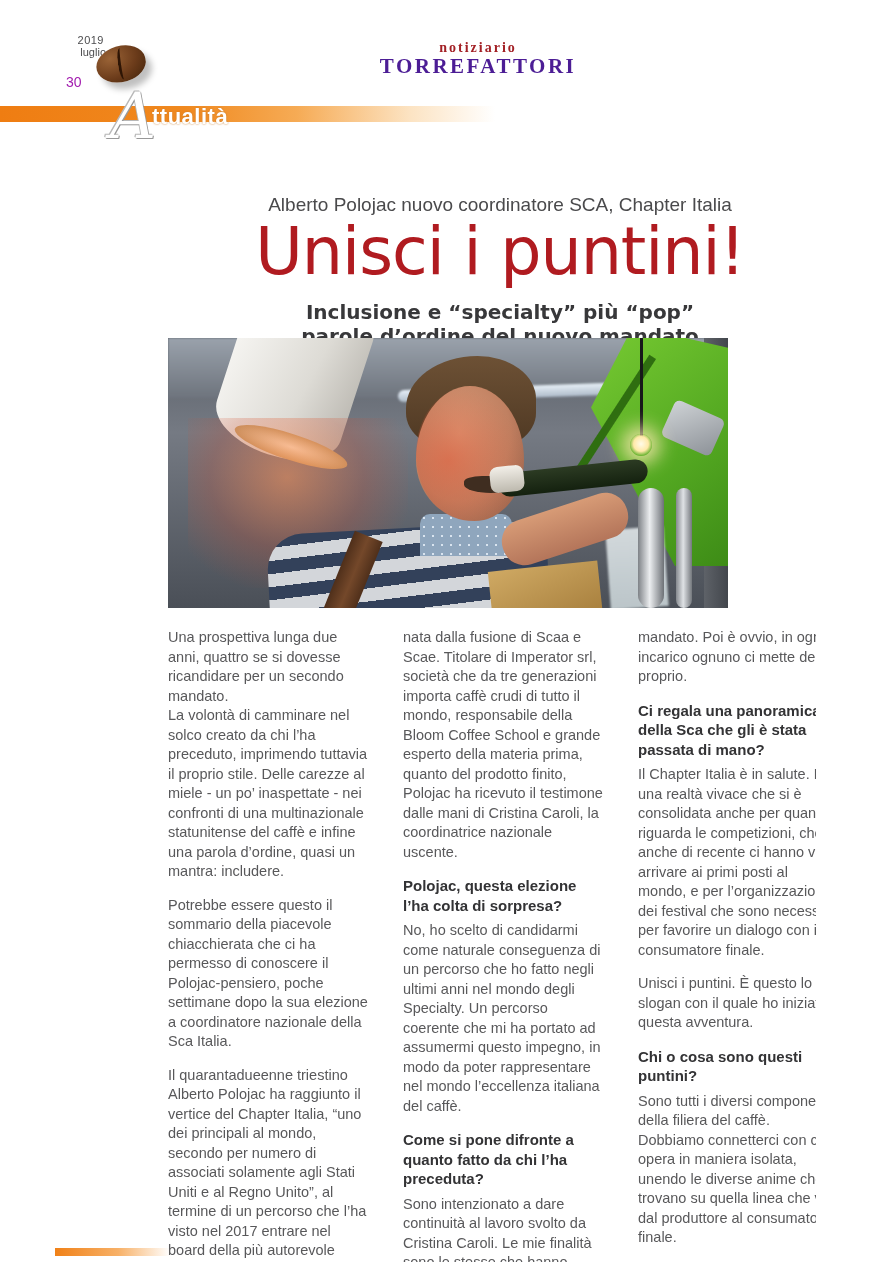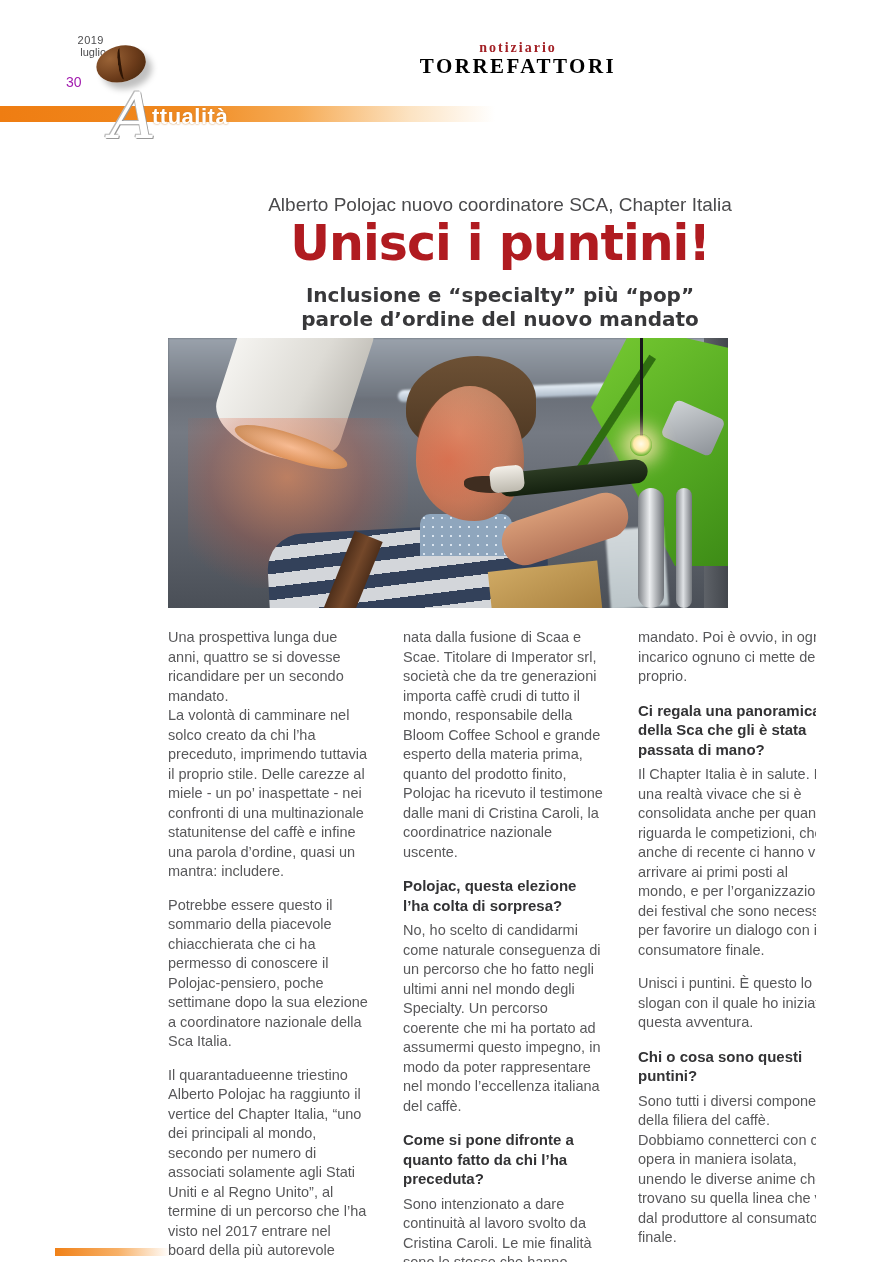--- a/index.html
+++ b/index.html
@@ -20,38 +20,38 @@
   .issue-month{font-size:11px;text-align:right;width:52px;margin-left:-4px;}
   .issue-page{position:absolute;left:8px;top:40px;font-size:14px;color:#a21caf;}
   .bean{position:absolute;left:38px;top:12px;width:50px;height:36px;transform:rotate(-16deg);
     background:radial-gradient(ellipse at 32% 28%, #9a6336 0%, #6b3b1a 55%, #40220a 100%);
     border-radius:50% 50% 48% 52%;box-shadow:4px 8px 6px rgba(0,0,0,.25);}
   .bean::after{content:"";position:absolute;left:44%;top:6%;width:10%;height:88%;
     border-left:3px solid #2e1505;border-radius:50%;transform:rotate(8deg);}
 
   
   .masthead{position:absolute;left:478px;top:40px;transform:translateX(-50%);text-align:center;
-    font-family:"Liberation Serif","DejaVu Serif",serif;white-space:nowrap;margin-left:40px;}
+    font-family:"Liberation Serif","DejaVu Serif",serif;white-space:nowrap;}
   .masthead .m1{display:block;color:var(--masthead-red);font-weight:bold;font-size:14px;letter-spacing:2px;}
-  .masthead .m2{display:block;color:#000000;font-weight:bold;font-size:21px;letter-spacing:2.5px;margin-top:-2px;}
+  .masthead .m2{display:block;color:#4c1d95;font-weight:bold;font-size:21px;letter-spacing:2.5px;margin-top:-2px;}
 
   
   .section-bar{position:absolute;left:0;top:106px;width:660px;height:16px;
     background:linear-gradient(90deg,#ef7d12 0%,#f0891f 28%,#f6ab55 45%,#fce3c2 62%,#ffffff 75%);}
   .section-initial{position:absolute;left:110px;top:84px;font-family:"DejaVu Serif","Liberation Serif",serif;
     font-style:italic;font-size:64px;line-height:1;color:#fff;
     text-shadow:0 0 1px #8a8a8a,1px 1px 0 #9a9a9a,-1px -1px 0 #bdbdbd;z-index:3;}
   .section-label{position:absolute;left:152px;top:104px;font-size:22px;font-weight:bold;color:#fff;
     letter-spacing:.5px;text-shadow:0 0 2px #c77b2a;z-index:3;}
 
   
   .article-header{position:absolute;left:130px;top:146px;width:740px;text-align:center;}
   .kicker{font-size:19px;color:#4a4a4c;font-weight:normal;margin-top:48px;}
-  .title{font-family:"DejaVu Sans","Liberation Sans",sans-serif;font-weight:bold;
-    font-size:49px;letter-spacing:-1px;color:var(--title-red);margin-top:2px;line-height:1.05;}
+  .title{font-family:"DejaVu Sans","Liberation Sans",sans-serif;font-weight:normal;
+    font-size:65px;letter-spacing:-1px;color:var(--title-red);margin-top:2px;line-height:1.05;}
   .subtitle{font-family:"DejaVu Sans","Liberation Sans",sans-serif;font-weight:bold;
     font-size:20px;color:#38383a;line-height:1.2;margin-top:14px;}
   .byline{margin-top:32px;font-size:15px;color:#4c1d95;}
   .byline .byname{font-variant:small-caps;letter-spacing:.5px;}
 
   
   .photo{position:absolute;left:168px;top:338px;width:560px;height:270px;overflow:hidden;
     background:linear-gradient(180deg,#5a6069 0%,#757a83 35%,#4a4f57 100%);}
   .photo div{position:absolute;}
   .ph-ceiling{left:0;top:0;width:560px;height:60px;background:linear-gradient(180deg,#9aa2ac,#6e747d);filter:blur(1px);}

